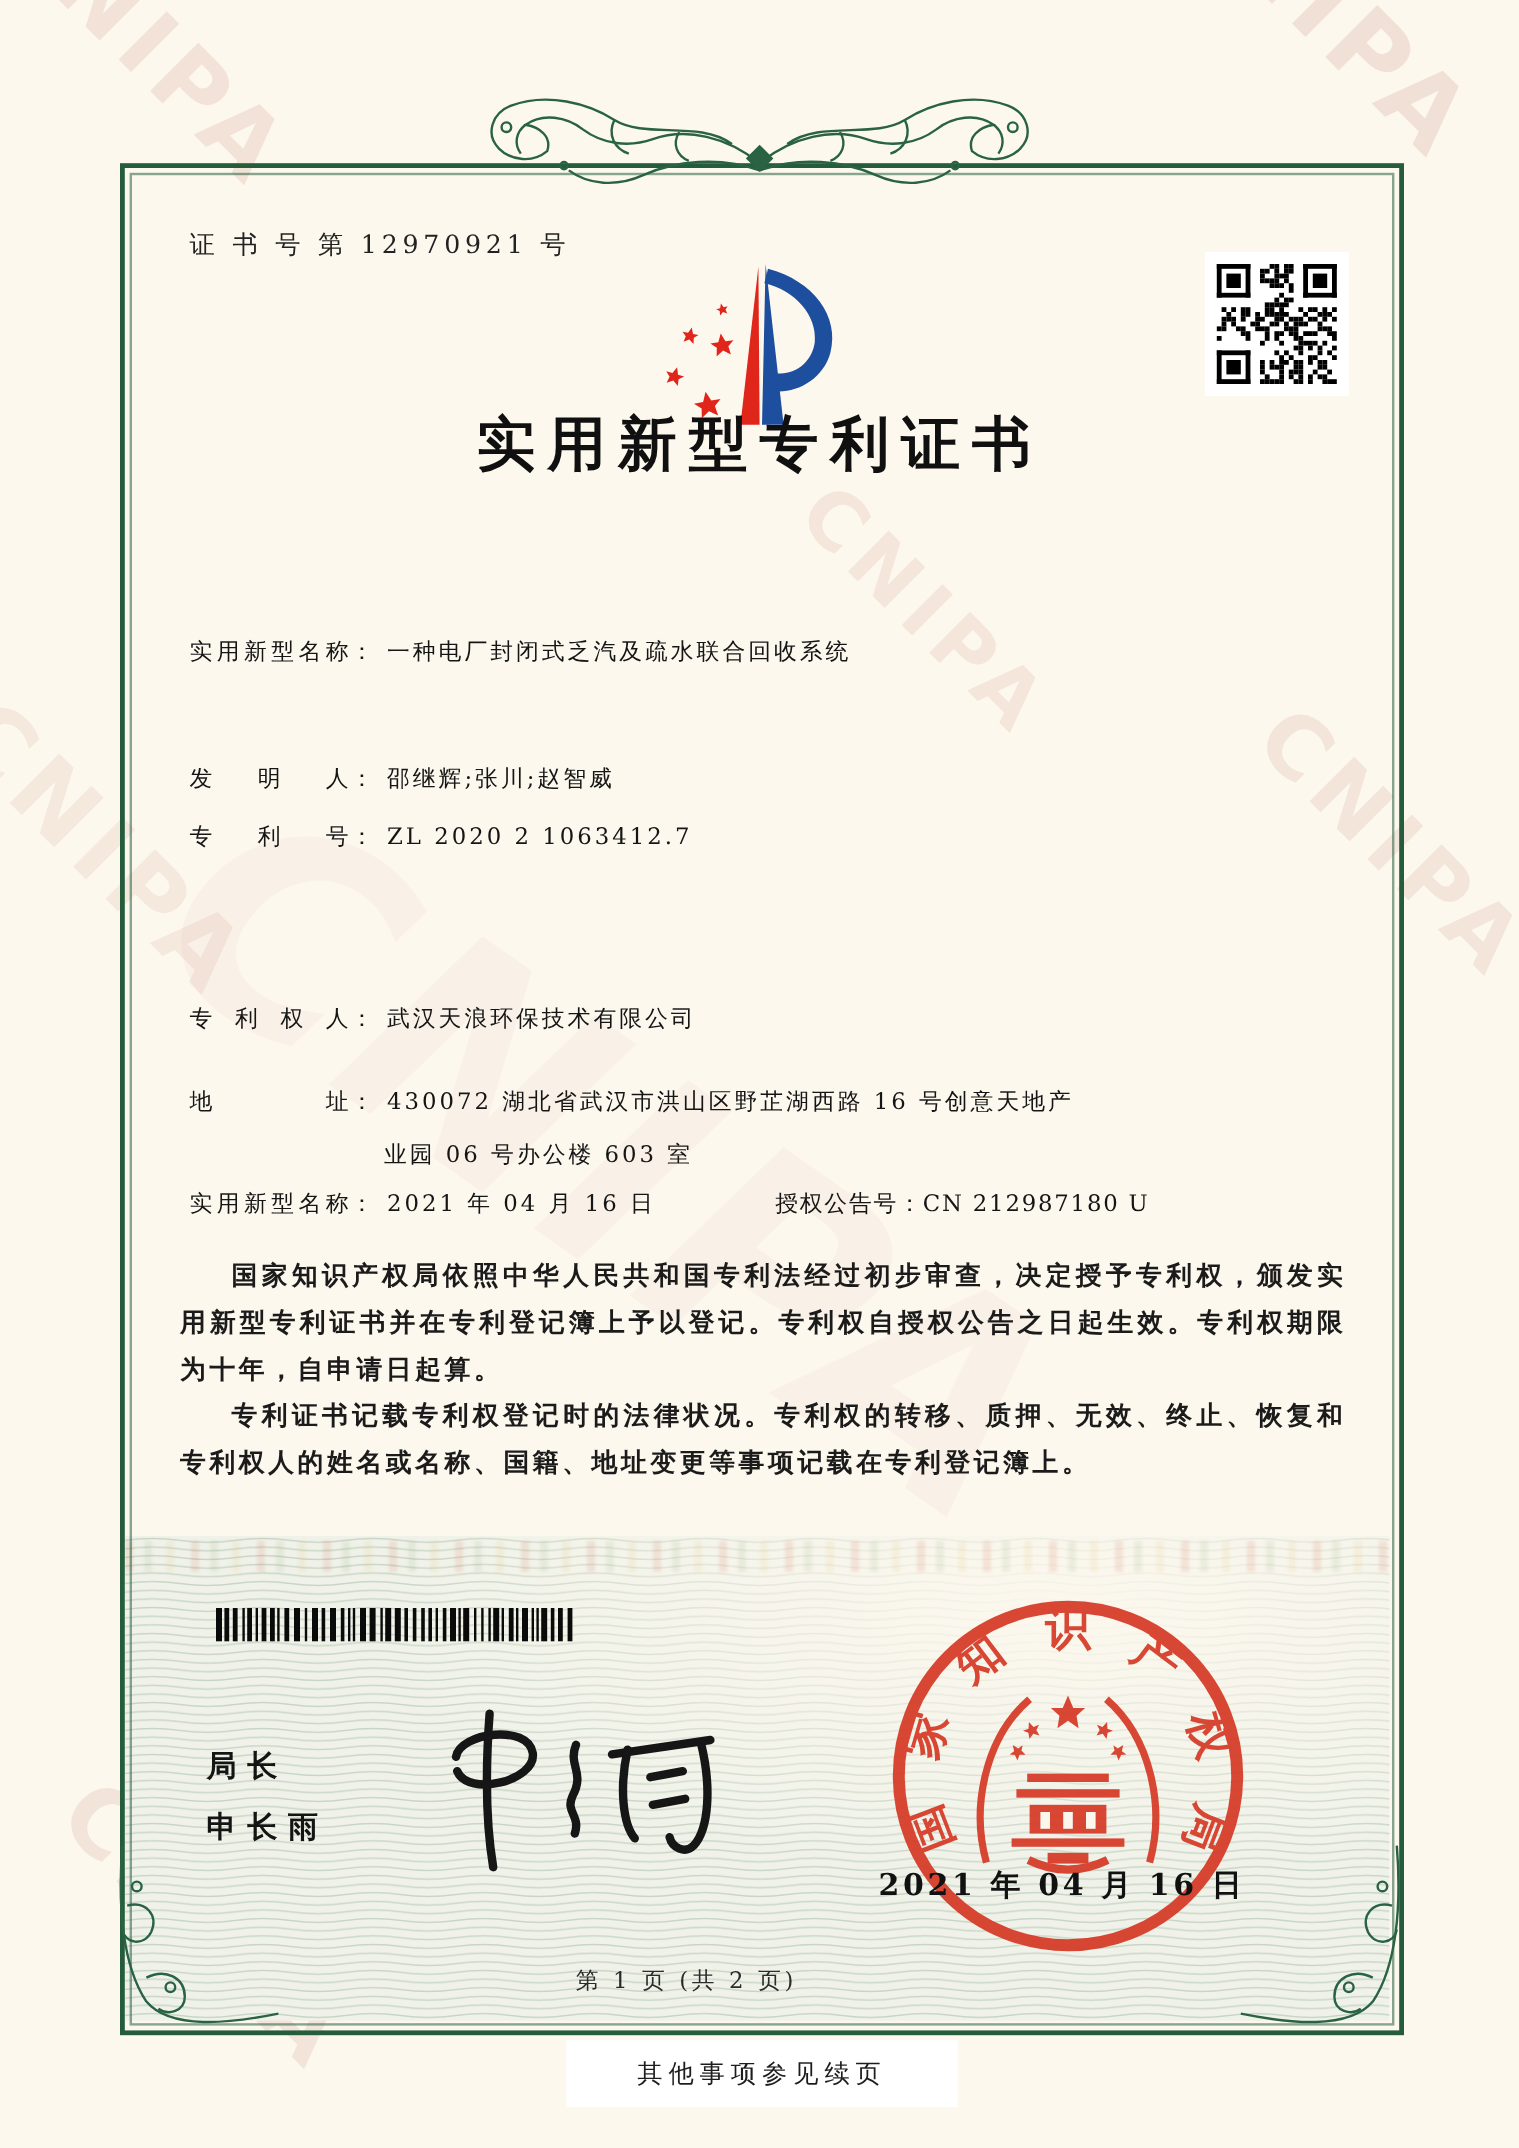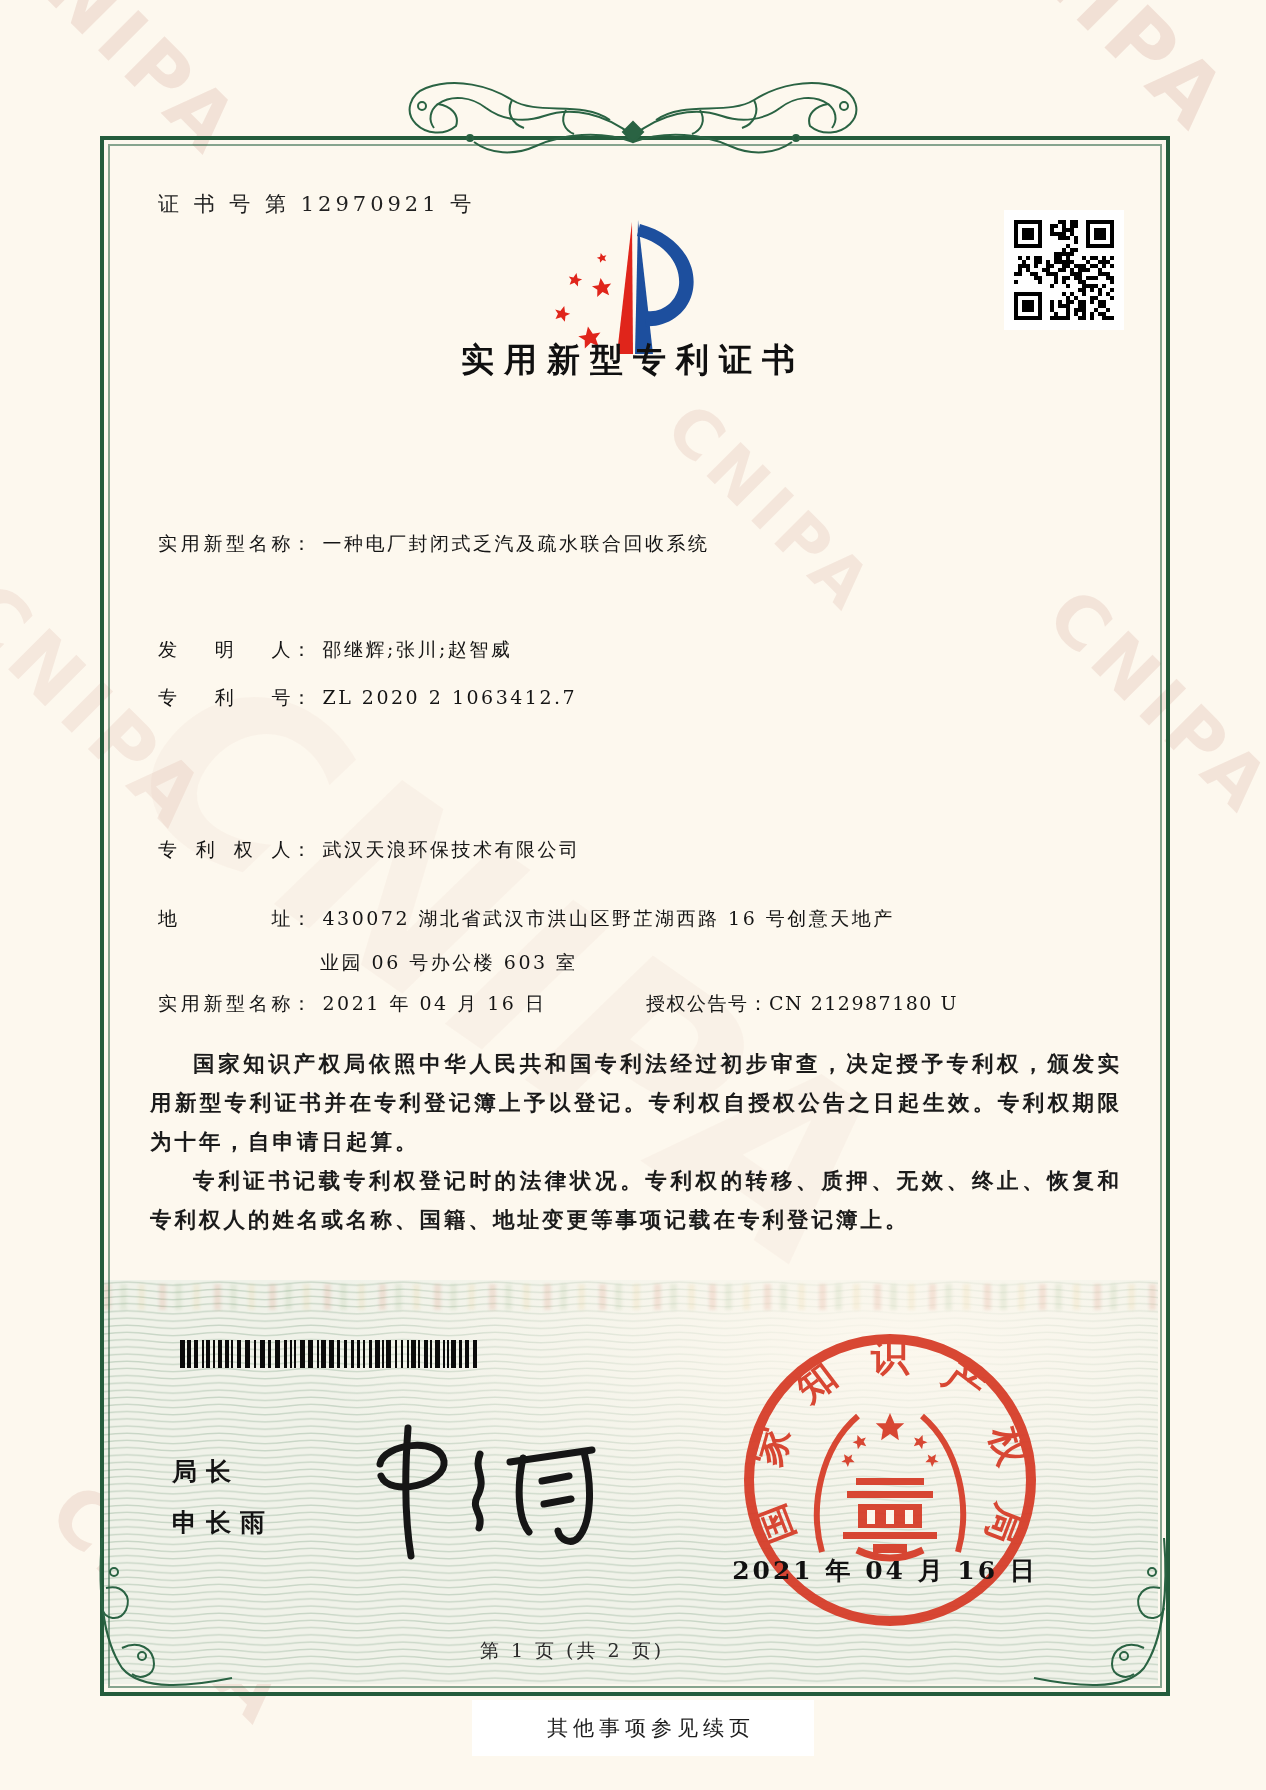--- a/index.html
+++ b/index.html
@@ -15,41 +15,41 @@
   .wm4{left:-70px;top:660px;font-size:80px;opacity:.15;}
   .wm5{left:1020px;top:660px;font-size:72px;opacity:.18;}
   .wm6{left:20px;top:1560px;font-size:78px;opacity:.18;}
   .wm7{left:90px;top:830px;font-size:240px;opacity:.06;transform:rotate(35deg);font-style:italic;}
   
   .frame{position:absolute;left:100px;top:136px;width:1062px;height:1552px;border:4px solid #245c3c;z-index:2;}
   .frame-inner{position:absolute;left:4px;top:4px;right:4px;bottom:4px;border:2px solid #2c644491;}
   
   .z3{z-index:3;}
   .certno{left:158px;top:190px;font-size:21px;letter-spacing:4px;color:#222;}
-  .title{left:0;top:338px;width:1266px;text-align:center;font-size:33px;font-weight:700;letter-spacing:10px;color:#101010;}
+  .title{left:0;top:338px;width:1266px;text-align:center;font-size:49px;font-weight:700;letter-spacing:10px;color:#101010;}
   .frow{left:158px;width:980px;font-size:19px;letter-spacing:1.5px;line-height:30px;color:#151515;}
   .flabel{display:inline-block;width:134px;text-align:justify;text-align-last:justify;vertical-align:top;}
   .fcolon{display:inline-block;vertical-align:top;}
   .fvalue{display:inline-block;margin-left:10px;vertical-align:top;letter-spacing:2.5px;max-width:800px;}
   .fvalue2{margin-left:162px;letter-spacing:2.5px;margin-top:14px;}
   .grant{margin-left:92px;}
   .r1{top:528px;} .r2{top:634px;} .r3{top:682px;} .r4{top:758px;} .r5{top:834px;} .r6{top:903px;} .r7{top:988px;}
   .paras{left:150px;top:1044px;width:972px;font-size:21.5px;line-height:39px;letter-spacing:3px;
          text-align:justify;color:#1b1b1b;}
   .paras p{margin:0;text-indent:2em;font-weight:bold;}
   
   .waves{left:104px;top:1280px;z-index:2;}
   .speckle{left:104px;top:1284px;width:1054px;height:26px;z-index:2;opacity:.5;filter:blur(1.5px);
      background:repeating-linear-gradient(90deg,rgba(205,90,60,.25) 0 7px,rgba(250,245,235,0) 7px 16px,rgba(120,160,95,.22) 16px 23px,rgba(250,245,235,0) 23px 34px,rgba(225,180,90,.22) 34px 41px,rgba(250,245,235,0) 41px 55px);}
   .officer{left:172px;font-size:25px;letter-spacing:9px;color:#141414;font-family:"DejaVu Sans","Liberation Sans",sans-serif;font-weight:600;}
   .ot{top:1455px;} .on{top:1506px;}
   .sealdate{left:700px;top:1554px;width:370px;text-align:center;font-size:25px;letter-spacing:3px;color:#111;font-weight:600;z-index:5;}
   .pfooter{left:0;top:1638px;width:1144px;text-align:center;font-size:19px;letter-spacing:3px;color:#2a2a2a;z-index:4;}
   .note{left:472px;top:1700px;width:326px;height:56px;background:#ffffff;z-index:3;
-        display:flex;align-items:center;justify-content:center;font-size:21px;letter-spacing:5px;color:#1d1d1d;padding-left:16px;}
+        display:flex;align-items:center;justify-content:center;font-size:21px;letter-spacing:5px;color:#1d1d1d;}
   svg{display:block;}
 </style>
 </head>
 <body>
 
 <div class="page">
 
   <div class="wm wm1">CNIPA</div>
   <div class="wm wm2">CNIPA</div>
   <div class="wm wm3">CNIPA</div>

